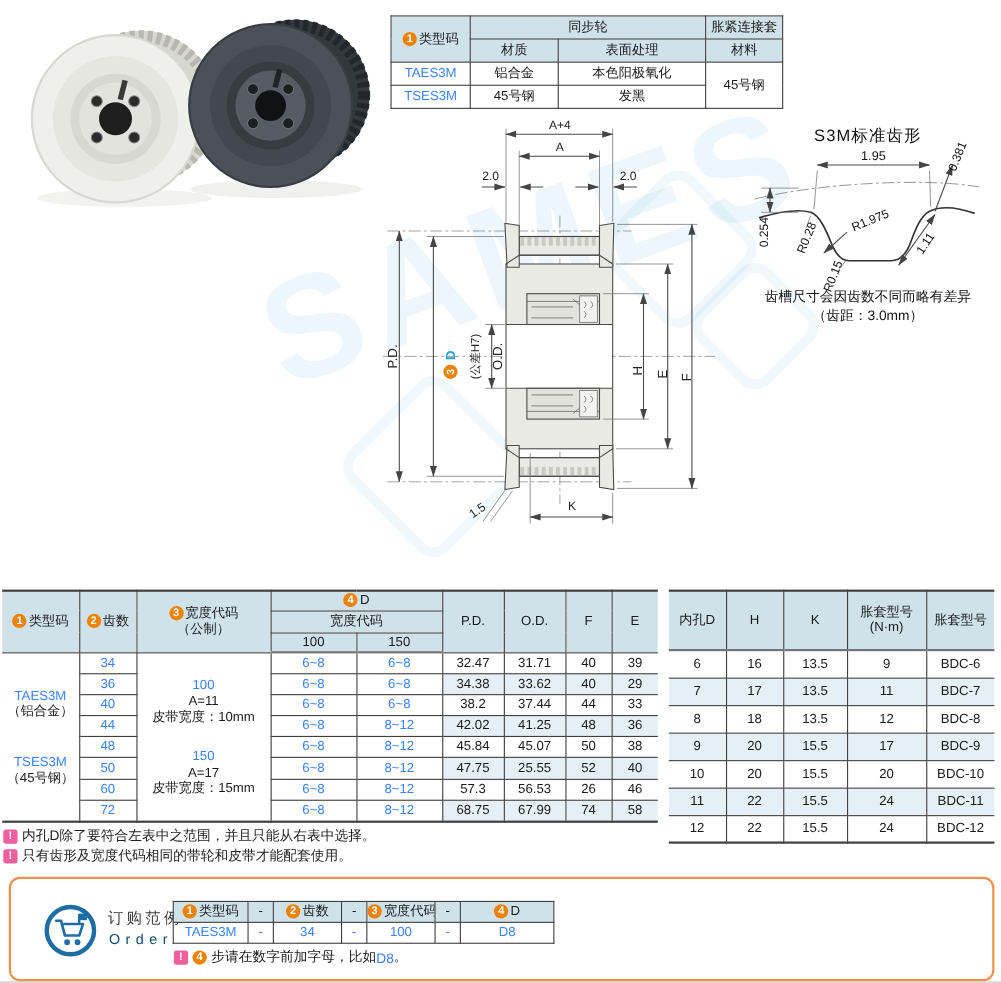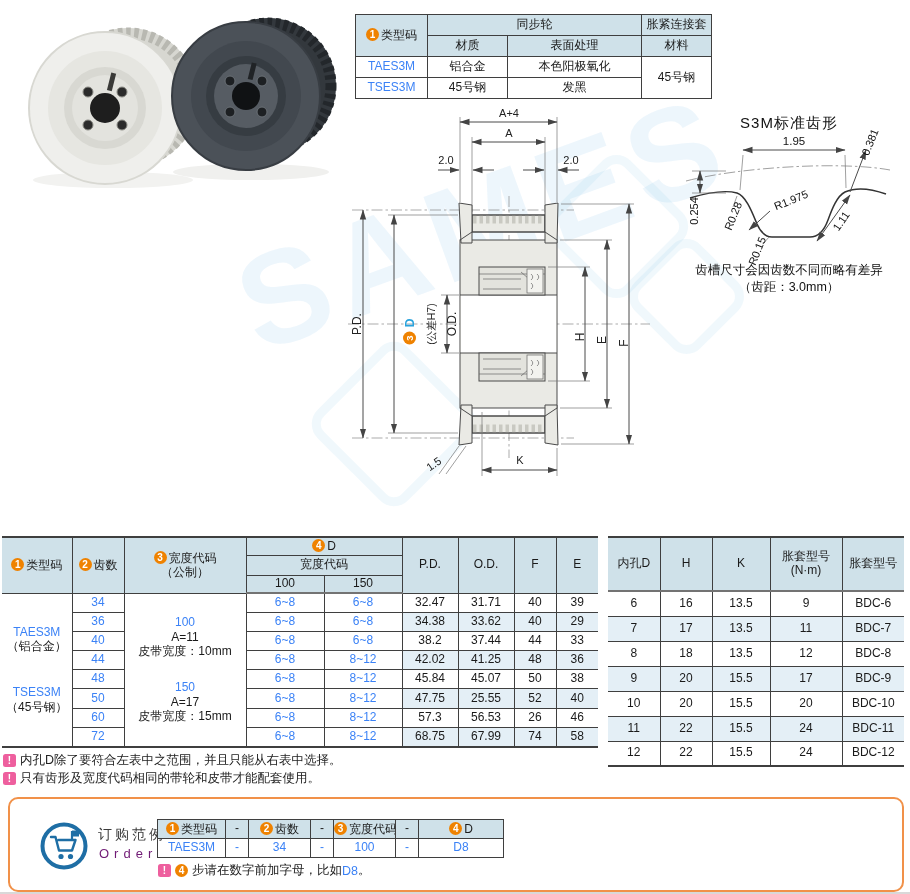--- a/index.html
+++ b/index.html
@@ -33,21 +33,21 @@
   
   .watermark{position:absolute;left:228px;top:148px;font-size:132px;font-weight:bold;
         letter-spacing:8px;color:rgba(110,185,230,0.12);transform:rotate(-20deg);z-index:0;}
   .wm-shape{position:absolute;border:9px solid rgba(110,185,230,0.10);border-radius:20px;
         transform:rotate(45deg);z-index:0;}
   .svglayer{position:absolute;z-index:1;}
   
   .orderbox{position:absolute;left:8px;top:797px;width:892px;height:91px;background:#fff;
         border:2px solid #f19149;border-radius:10px;z-index:2;}
   .order-title-cn{position:absolute;left:88px;top:27px;font-size:14px;letter-spacing:3px;color:#3b3b3b;}
-  .order-title-en{position:absolute;left:89px;top:47px;font-size:13px;letter-spacing:5px;color:#701a75;text-align:right;}
+  .order-title-en{position:absolute;left:89px;top:47px;font-size:13px;letter-spacing:5px;color:#0c4a6e;text-align:right;}
   .bottom-hairline{position:absolute;left:0;bottom:0;width:910px;height:2px;background:#d9d9d9;}
 </style>
 </head>
 <body>
 
 <div class="page">
 
   <div class="watermark">SAMES</div>
   <div class="wm-shape" style="left:560px;top:170px;width:95px;height:95px;"></div>
   <div class="wm-shape" style="left:640px;top:250px;width:75px;height:75px;"></div>

